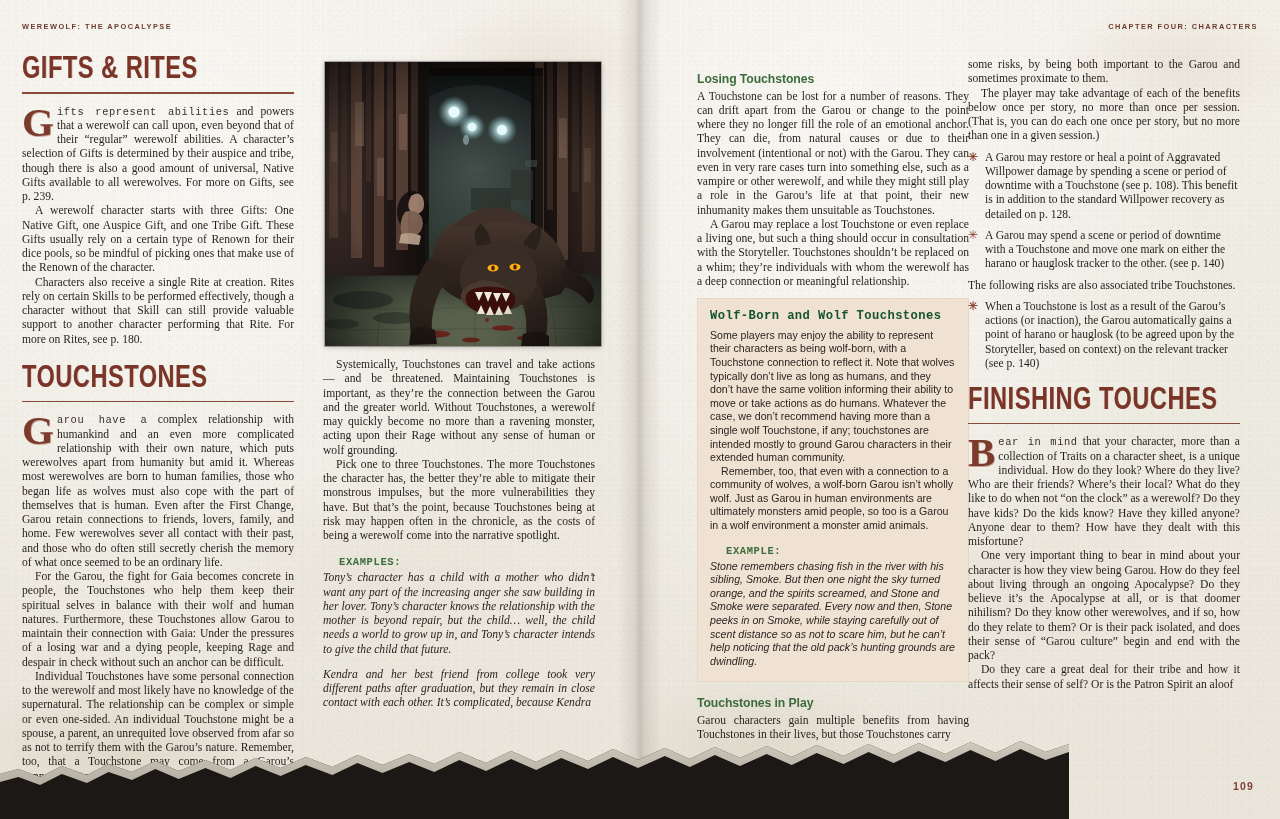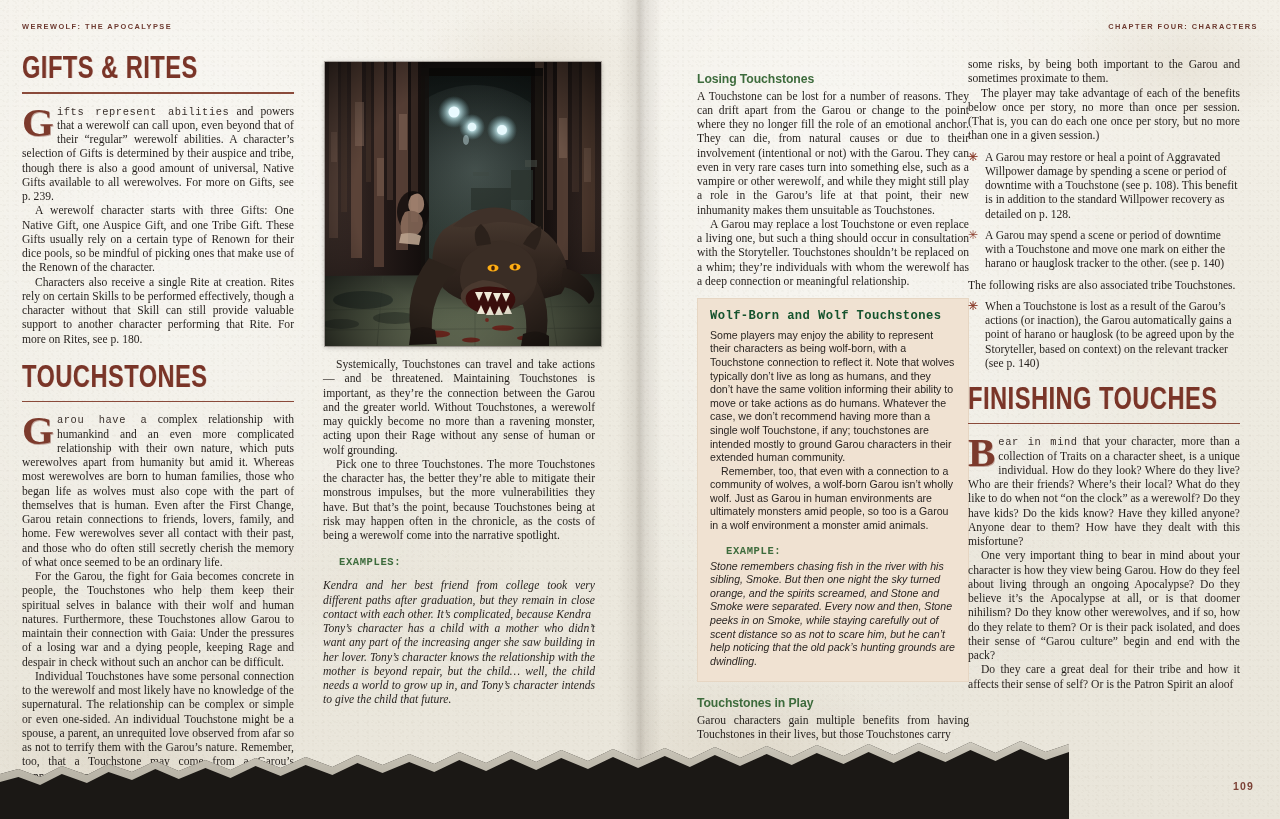--- a/index.html
+++ b/index.html
@@ -456,22 +456,22 @@
         </g>
 
         <rect x="0" y="0" width="276" height="284" fill="url(#vig)"></rect>
       </svg>
     </div>
 
     <div class="col c2" style="top:358px">
       <p class="body">Systemically, Touchstones can travel and take actions — and be threatened. Maintaining Touchstones is important, as they’re the connection between the Garou and the greater world. Without Touchstones, a werewolf may quickly become no more than a ravening monster, acting upon their Rage without any sense of human or wolf grounding.</p>
       <p class="body">Pick one to three Touchstones. The more Touchstones the character has, the better they’re able to mitigate their monstrous impulses, but the more vulnerabilities they have. But that’s the point, because Touchstones being at risk may happen often in the chronicle, as the costs of being a werewolf come into the narrative spotlight.</p>
       <div class="ex-head">EXAMPLES:</div>
+      <p class="body ital noindent">Tony’s character has a child with a mother who didn’t want any part of the increasing anger she saw building in her lover. Tony’s character knows the relationship with the mother is beyond repair, but the child… well, the child needs a world to grow up in, and Tony’s character intends to give the child that future.</p>
       <p class="body ital noindent" style="margin-top:11px">Kendra and her best friend from college took very different paths after graduation, but they remain in close contact with each other. It’s complicated, because Kendra</p>
-      <p class="body ital noindent">Tony’s character has a child with a mother who didn’t want any part of the increasing anger she saw building in her lover. Tony’s character knows the relationship with the mother is beyond repair, but the child… well, the child needs a world to grow up in, and Tony’s character intends to give the child that future.</p>
     </div>
   </div>
 
   <div class="page right">
     <div class="grain"></div>
     <div class="stain"></div>
 
     <div class="runhead r">CHAPTER FOUR: CHARACTERS</div>
     <div class="folio r">109</div>
   </div>

